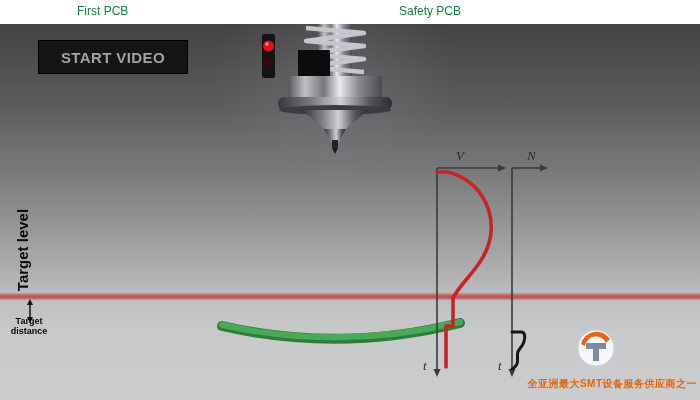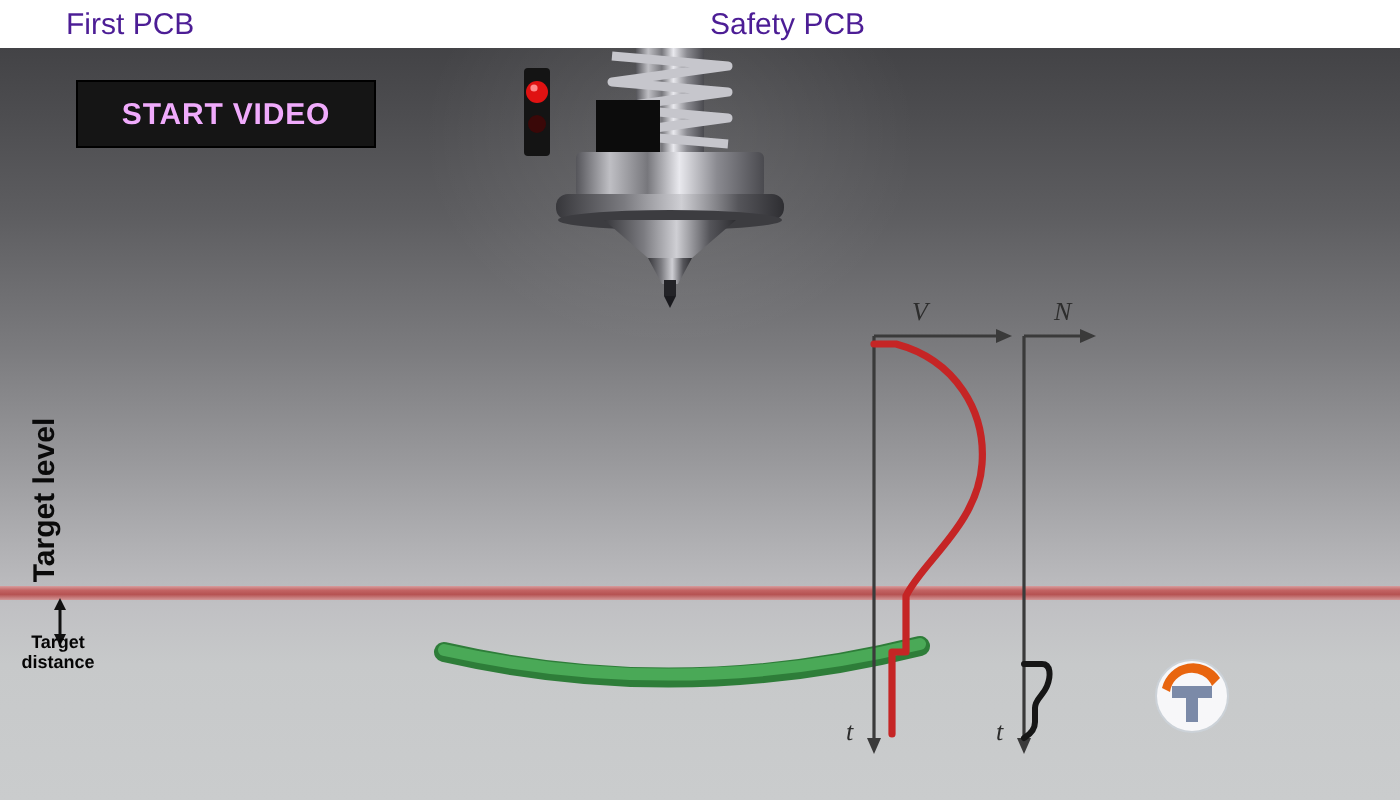--- a/index.html
+++ b/index.html
@@ -3,39 +3,39 @@
 <meta charset="utf-8">
 <style>
   html,body{margin:0;padding:0;background:#e9e9e9;}
   .stage{
     position:relative;width:700px;height:400px;overflow:hidden;
     font-family:"Liberation Sans",sans-serif;
     background:#fff;
   }
   
   .topbar{position:absolute;left:0;top:0;width:700px;height:24px;background:#ffffff;z-index:6;}
-  .pcb-label{position:absolute;top:4px;font-size:15px;color:#4c1d95;}
+  .pcb-label{position:absolute;top:4px;font-size:12px;color:#15803d;margin-left:44px;}
   .pcb-label.first{left:33px;}
   .pcb-label.second{left:355px;}
 
   
   .scene{
     position:absolute;left:0;top:24px;width:700px;height:376px;
     background:linear-gradient(180deg,
       #434346 0%, #4d4d50 9%, #5d5d60 22%, #7b7b7e 40%,
       #99999c 55%, #b0b0b3 66%, #c0c0c3 74%, #c7c9ca 82%, #cacccd 100%);
   }
   .scene::before{ 
     content:"";position:absolute;left:210px;top:0;width:250px;height:150px;
     background:radial-gradient(ellipse at 50% 30%, rgba(255,255,255,0.10), rgba(255,255,255,0) 70%);
   }
 
   .start-btn{
     position:absolute;left:38px;top:16px;width:150px;height:34px;z-index:7;
-    background:#151515;color:#f0abfc;border:1px solid #000;
+    background:#151515;color:#a3a3a3;border:1px solid #000;
     font-family:"Liberation Sans",sans-serif;font-weight:bold;font-size:15px;letter-spacing:.4px;
     display:flex;align-items:center;justify-content:center;cursor:pointer;
   }
 
   
   .target-line{
     position:absolute;left:0;top:269px;width:700px;height:7px;z-index:1;
     background:linear-gradient(180deg,#d99a9a 0%, #c45c5c 30%, #b54949 60%, #d49494 100%);
     opacity:.92;
   }
@@ -172,15 +172,16 @@
     <div class="axis-label t2">t</div>
 
     <div class="logo">
       <svg width="38" height="38" viewBox="0 0 38 38">
         <circle cx="19" cy="19" r="18" fill="#f7f7f9" stroke="#ccd2d8" stroke-width="1"></circle>
         <path d="M4,15 A16,16 0 0 1 33,10 L29,14 A11,11 0 0 0 8,17 Z" fill="#e8650f"></path>
         <rect x="9" y="14" width="20" height="6" fill="#7b8aa8"></rect>
         <rect x="16" y="14" width="6" height="18" fill="#7b8aa8"></rect>
       </svg>
     </div>
+    <div class="tagline">全亚洲最大SMT设备服务供应商之一</div>
 
   </div>
 </div>
 
 </body></html>

